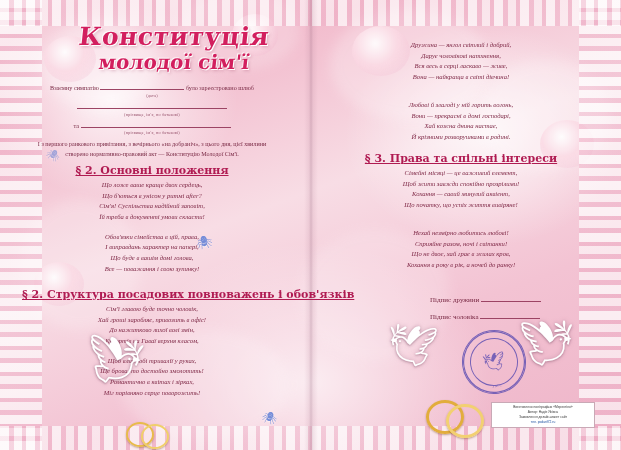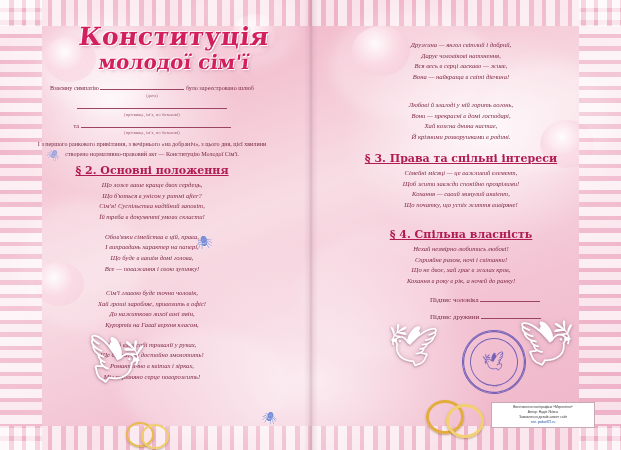--- a/index.html
+++ b/index.html
@@ -401,20 +401,21 @@
       <div>Їй треба в документі умови скласти!</div>
       <div style="height:9px;">&nbsp;</div>
       <div>Обов'язки сімейства в цій, права,</div>
       <div>І виправдань характер на папері,</div>
       <div>Що буде в вашім домі голова,</div>
       <div>Все — поважання і свою зупинку!</div>
     </div>
   </div>
 
   <div class="sec" style="left:22px; top:288px; width:260px;">
+    <div class="sec-head">§ 2. Структура посадових повноважень і обов'язків</div>
     <div class="sec-body">
       <div>Сім'ї главою буде точно чоловік,</div>
       <div>Хай гроші заробляє, привозить в офіс!</div>
       <div>До нажитково лихої волі змін,</div>
       <div>Курортів на Гаваї верхня класом,</div>
       <div style="height:9px;">&nbsp;</div>
       <div>Щоб влив собі тривалії у руках,</div>
       <div>Ще брова, то достойно змолотить!</div>
       <div>Романтично в квітах і зірках,</div>
       <div>Міг порівняно серце поворожить!</div>
@@ -439,36 +440,35 @@
     <div class="sec-head">§ 3. Права та спільні інтереси</div>
     <div class="sec-body">
       <div>Сімейні місяці — це важливий елемент,</div>
       <div>Щоб жити завжди спокійно прозрілими!</div>
       <div>Кохання — савий минулий аквієнт,</div>
       <div>Що початку, що успіх життя вивіряне!</div>
     </div>
   </div>
 
   <div class="sec" style="left:330px; top:228px; width:262px;">
-    <div class="sec-head">§ 4. Спільна власність</div>
     <div class="sec-body">
       <div>Нехай незмірно любитись любові!</div>
       <div>Сприяйне разом, ночі і світанки!</div>
       <div>Що не двоє, хай грає в жилах кров,</div>
       <div>Кохання в року в рік, а ночей до ранку!</div>
     </div>
   </div>
 
   <div class="signatures">
     <div class="srow">
+      <span>Підпис дружини</span>
+      <span class="fill w60"></span>
+    </div>
+    <div class="srow">
       <span>Підпис чоловіка</span>
-      <span class="fill w60"></span>
-    </div>
-    <div class="srow">
-      <span>Підпис дружини</span>
       <span class="fill w60"></span>
     </div>
   </div>
 
   <div class="seal">
     <div class="seal-inner">🕊</div>
     <div class="seal-text">ЗАГС</div>
   </div>
 
   <div class="dove" style="left:86px;  top:338px; font-size:46px; transform:scaleX(-1) rotate(-6deg);">🕊</div>

